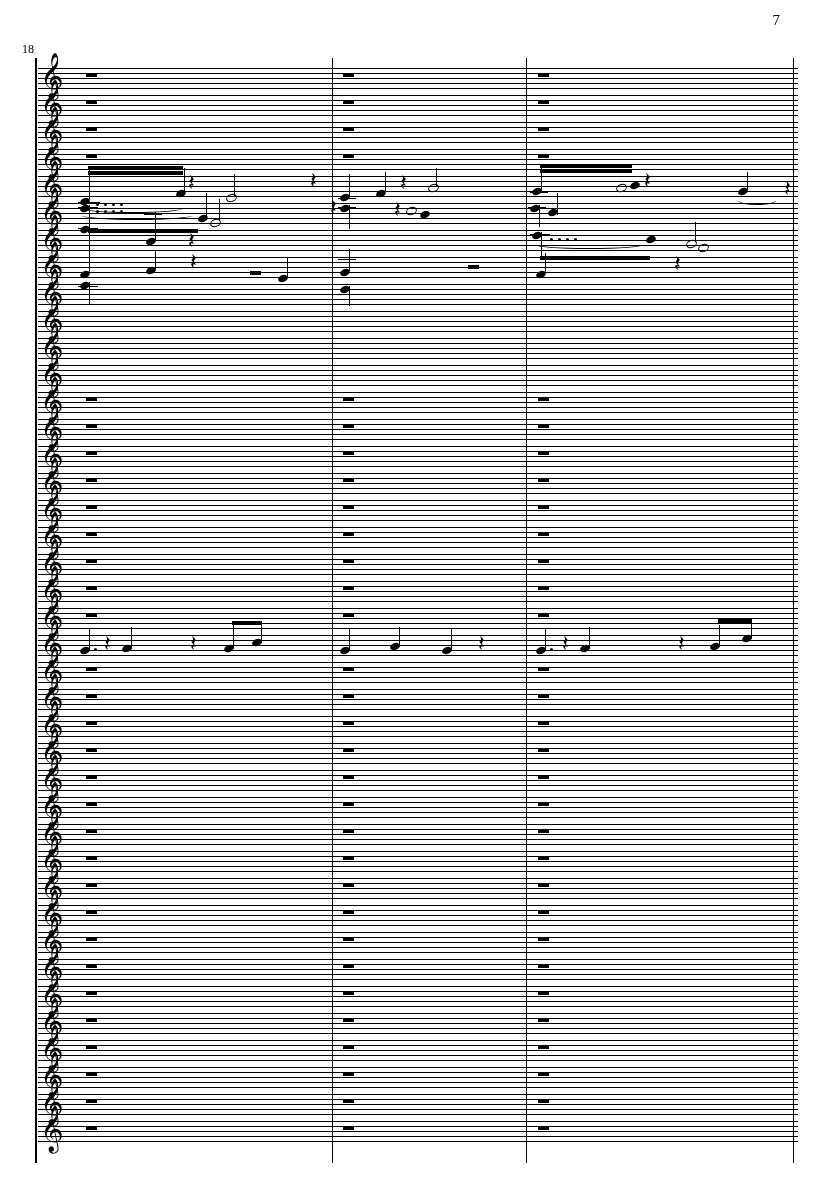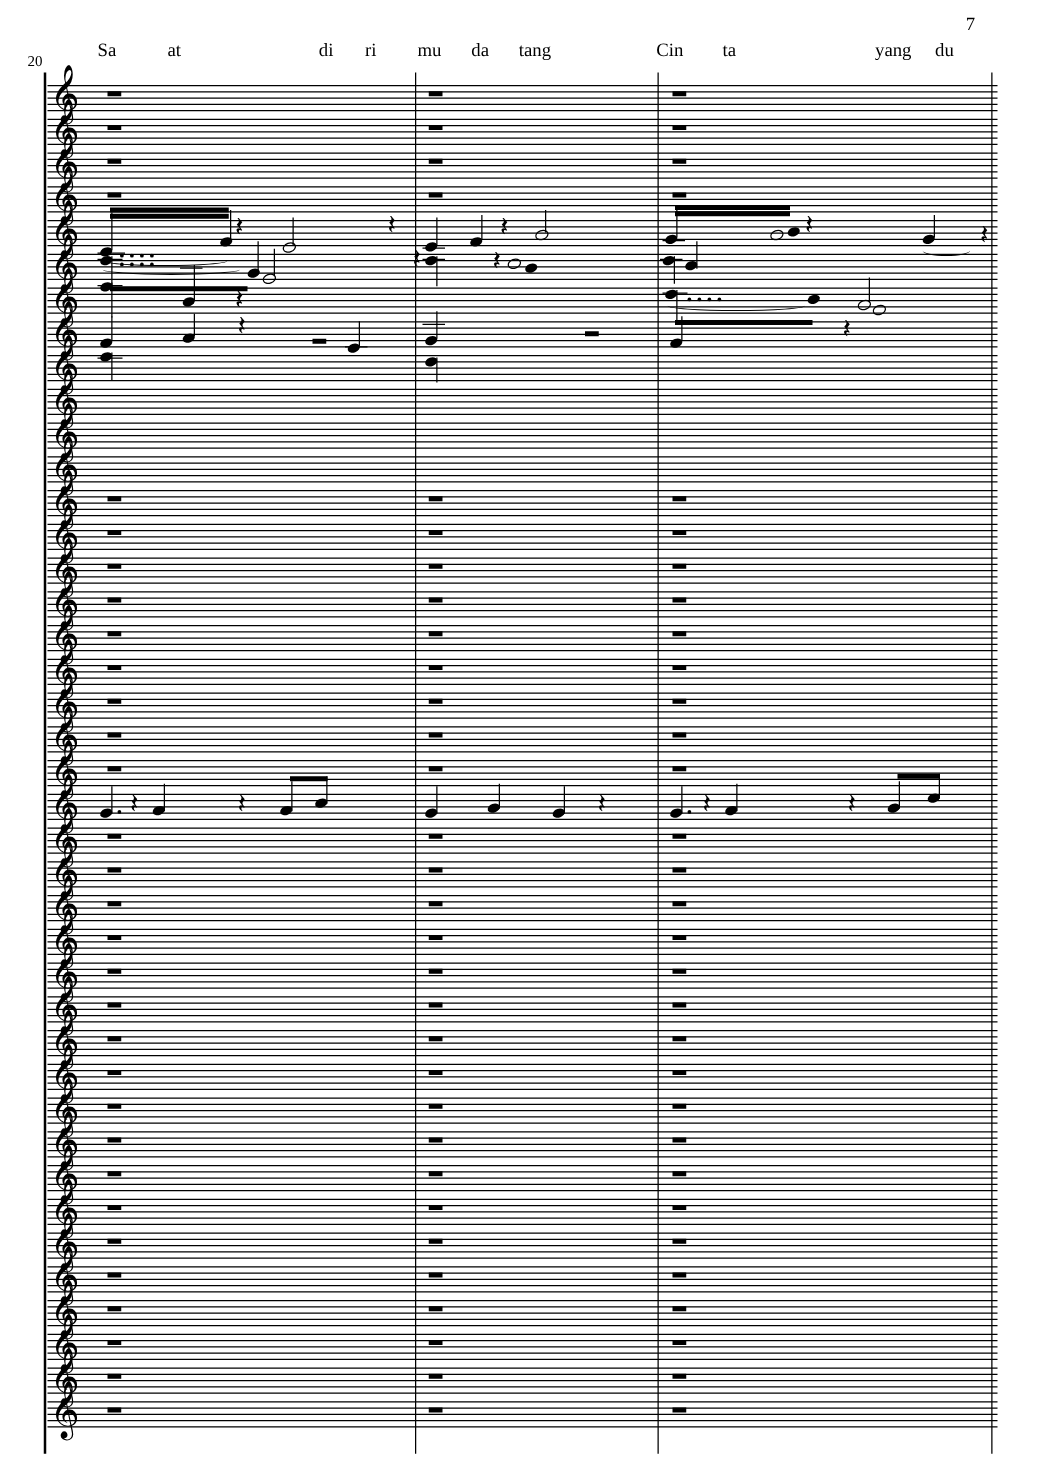--- a/index.html
+++ b/index.html
@@ -153,35 +153,22 @@
     border-radius: 50%;
     height: 10px;
   }
 </style>
 </head>
 <body>
 
 <div id="page">
 
   <div class="page-number">7</div>
-  <div class="measure-number">20</div>
+  <div class="measure-number">18</div>
 
-  <div class="lyrics-line" id="lyrics">
-      <span class="lyric" style="left: 78px;">Sa</span>
-      <span class="lyric" style="left: 134px;">at</span>
-      <span class="lyric" style="left: 255px;">di</span>
-      <span class="lyric" style="left: 292px;">ri</span>
-      <span class="lyric" style="left: 334px;">mu</span>
-      <span class="lyric" style="left: 377px;">da</span>
-      <span class="lyric" style="left: 415px;">tang</span>
-      <span class="lyric" style="left: 525px;">Cin</span>
-      <span class="lyric" style="left: 578px;">ta</span>
-      <span class="lyric" style="left: 700px;">yang</span>
-      <span class="lyric" style="left: 748px;">du</span>
-    </div>
 
   <div id="system">
     <div class="brace-left"></div>
     <div id="staves">
         <div class="staff" style="top: 10px;">
           <div class="line"></div>
           <div class="line"></div>
           <div class="line"></div>
           <div class="line"></div>
           <div class="line"></div>

